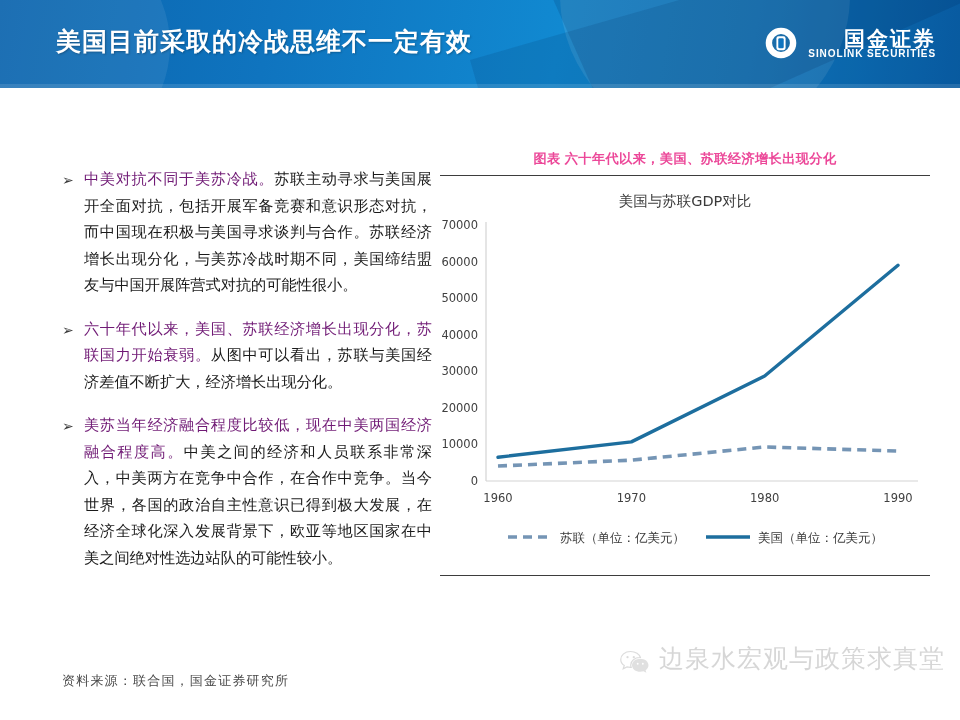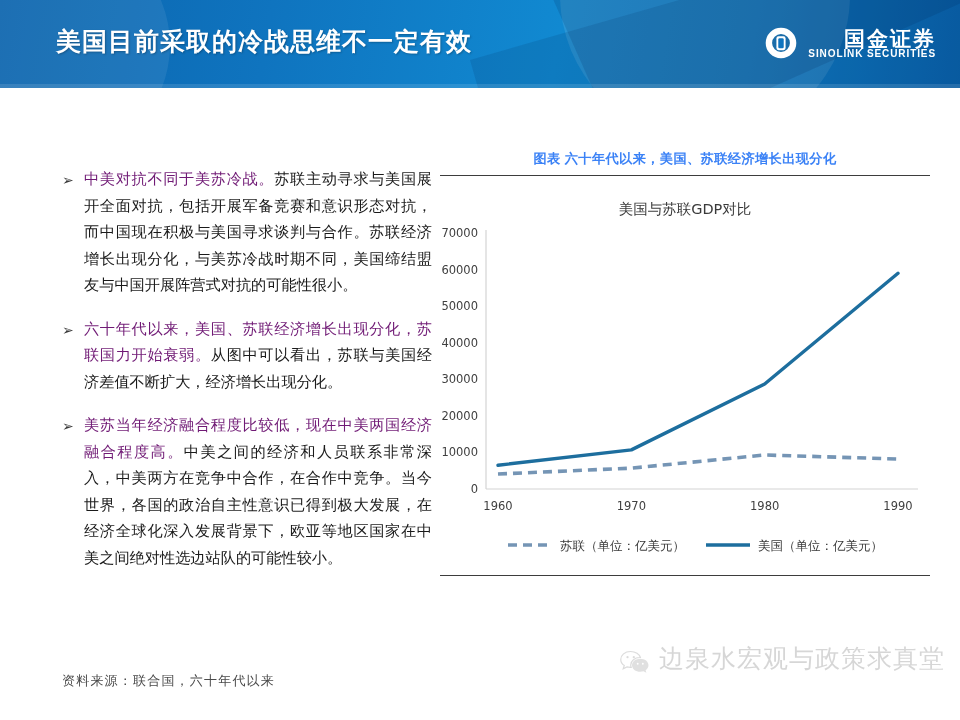--- a/index.html
+++ b/index.html
@@ -121,33 +121,33 @@
   
   .chart-panel {
     position: absolute;
     left: 440px; top: 150px;
     width: 490px; height: 440px;
   }
   .exhibit-title {
     text-align: center;
     font-size: 13.2px;
     font-weight: bold;
-    color: #3b82f6;
+    color: #ec4899;
     letter-spacing: 0.4px;
     padding-bottom: 7px;
     white-space: nowrap;
   }
   .exhibit-rule {
     height: 1.4px;
     background: #3d3d3d;
     width: 100%;
   }
   .chart-inner-title {
     text-align: center;
-    margin-top: 24px;
+    margin-top: 16px;
     font-size: 14.5px;
     color: #3a3a3a;
     font-family: "DejaVu Sans", "Liberation Sans", sans-serif;
   }
   .chart-svg-wrap {
     position: relative;
     margin-top: 6px;
     width: 490px; height: 345px;
   }
   .chart-bottom-rule {
@@ -268,21 +268,21 @@
           <line x1="68" y1="320" x2="112" y2="320" stroke="#7595b5" stroke-width="3.6" stroke-dasharray="9,6"></line>
           <text x="120" y="325" class="lg-label">苏联（单位：亿美元）</text>
           <line x1="266" y1="320" x2="310" y2="320" stroke="#1d6e9e" stroke-width="3.4"></line>
           <text x="318" y="325" class="lg-label">美国（单位：亿美元）</text>
         </svg>
     </div>
 
     <div class="chart-bottom-rule"></div>
   </div>
 
-  <div class="footer-src">资料来源：联合国，六十年代以来</div>
+  <div class="footer-src">资料来源：联合国，国金证券研究所</div>
 
   <div class="watermark">
     <svg class="wm-icon" viewBox="0 0 40 34">
       <path d="M14 3 C6.5 3 1 7.8 1 13.6 C1 16.9 2.8 19.8 5.7 21.7 L4.3 26 L9.2 23.6 C10.7 24 12.3 24.2 14 24.2 C14.3 24.2 14.6 24.2 14.9 24.2 C14.5 23.2 14.3 22.1 14.3 21 C14.3 15.4 19.7 11 26.3 11 C26.6 11 26.9 11 27.2 11 C26 6.4 20.6 3 14 3 Z" fill="none" stroke="#8a8a8a" stroke-width="1.6"></path>
       <circle cx="10" cy="10.6" r="1.5" fill="#8a8a8a"></circle>
       <circle cx="18.4" cy="10.6" r="1.5" fill="#8a8a8a"></circle>
       <path d="M27 12.6 C33 12.6 38 16.4 38 21.2 C38 23.9 36.5 26.3 34.1 27.9 L35.2 31.4 L31.2 29.4 C29.9 29.8 28.5 30 27 30 C21 30 16 26.1 16 21.2 C16 16.4 21 12.6 27 12.6 Z" fill="#9a9a9a"></path>
       <circle cx="23.6" cy="19.4" r="1.25" fill="#ffffff"></circle>
       <circle cx="30.4" cy="19.4" r="1.25" fill="#ffffff"></circle>
     </svg>

